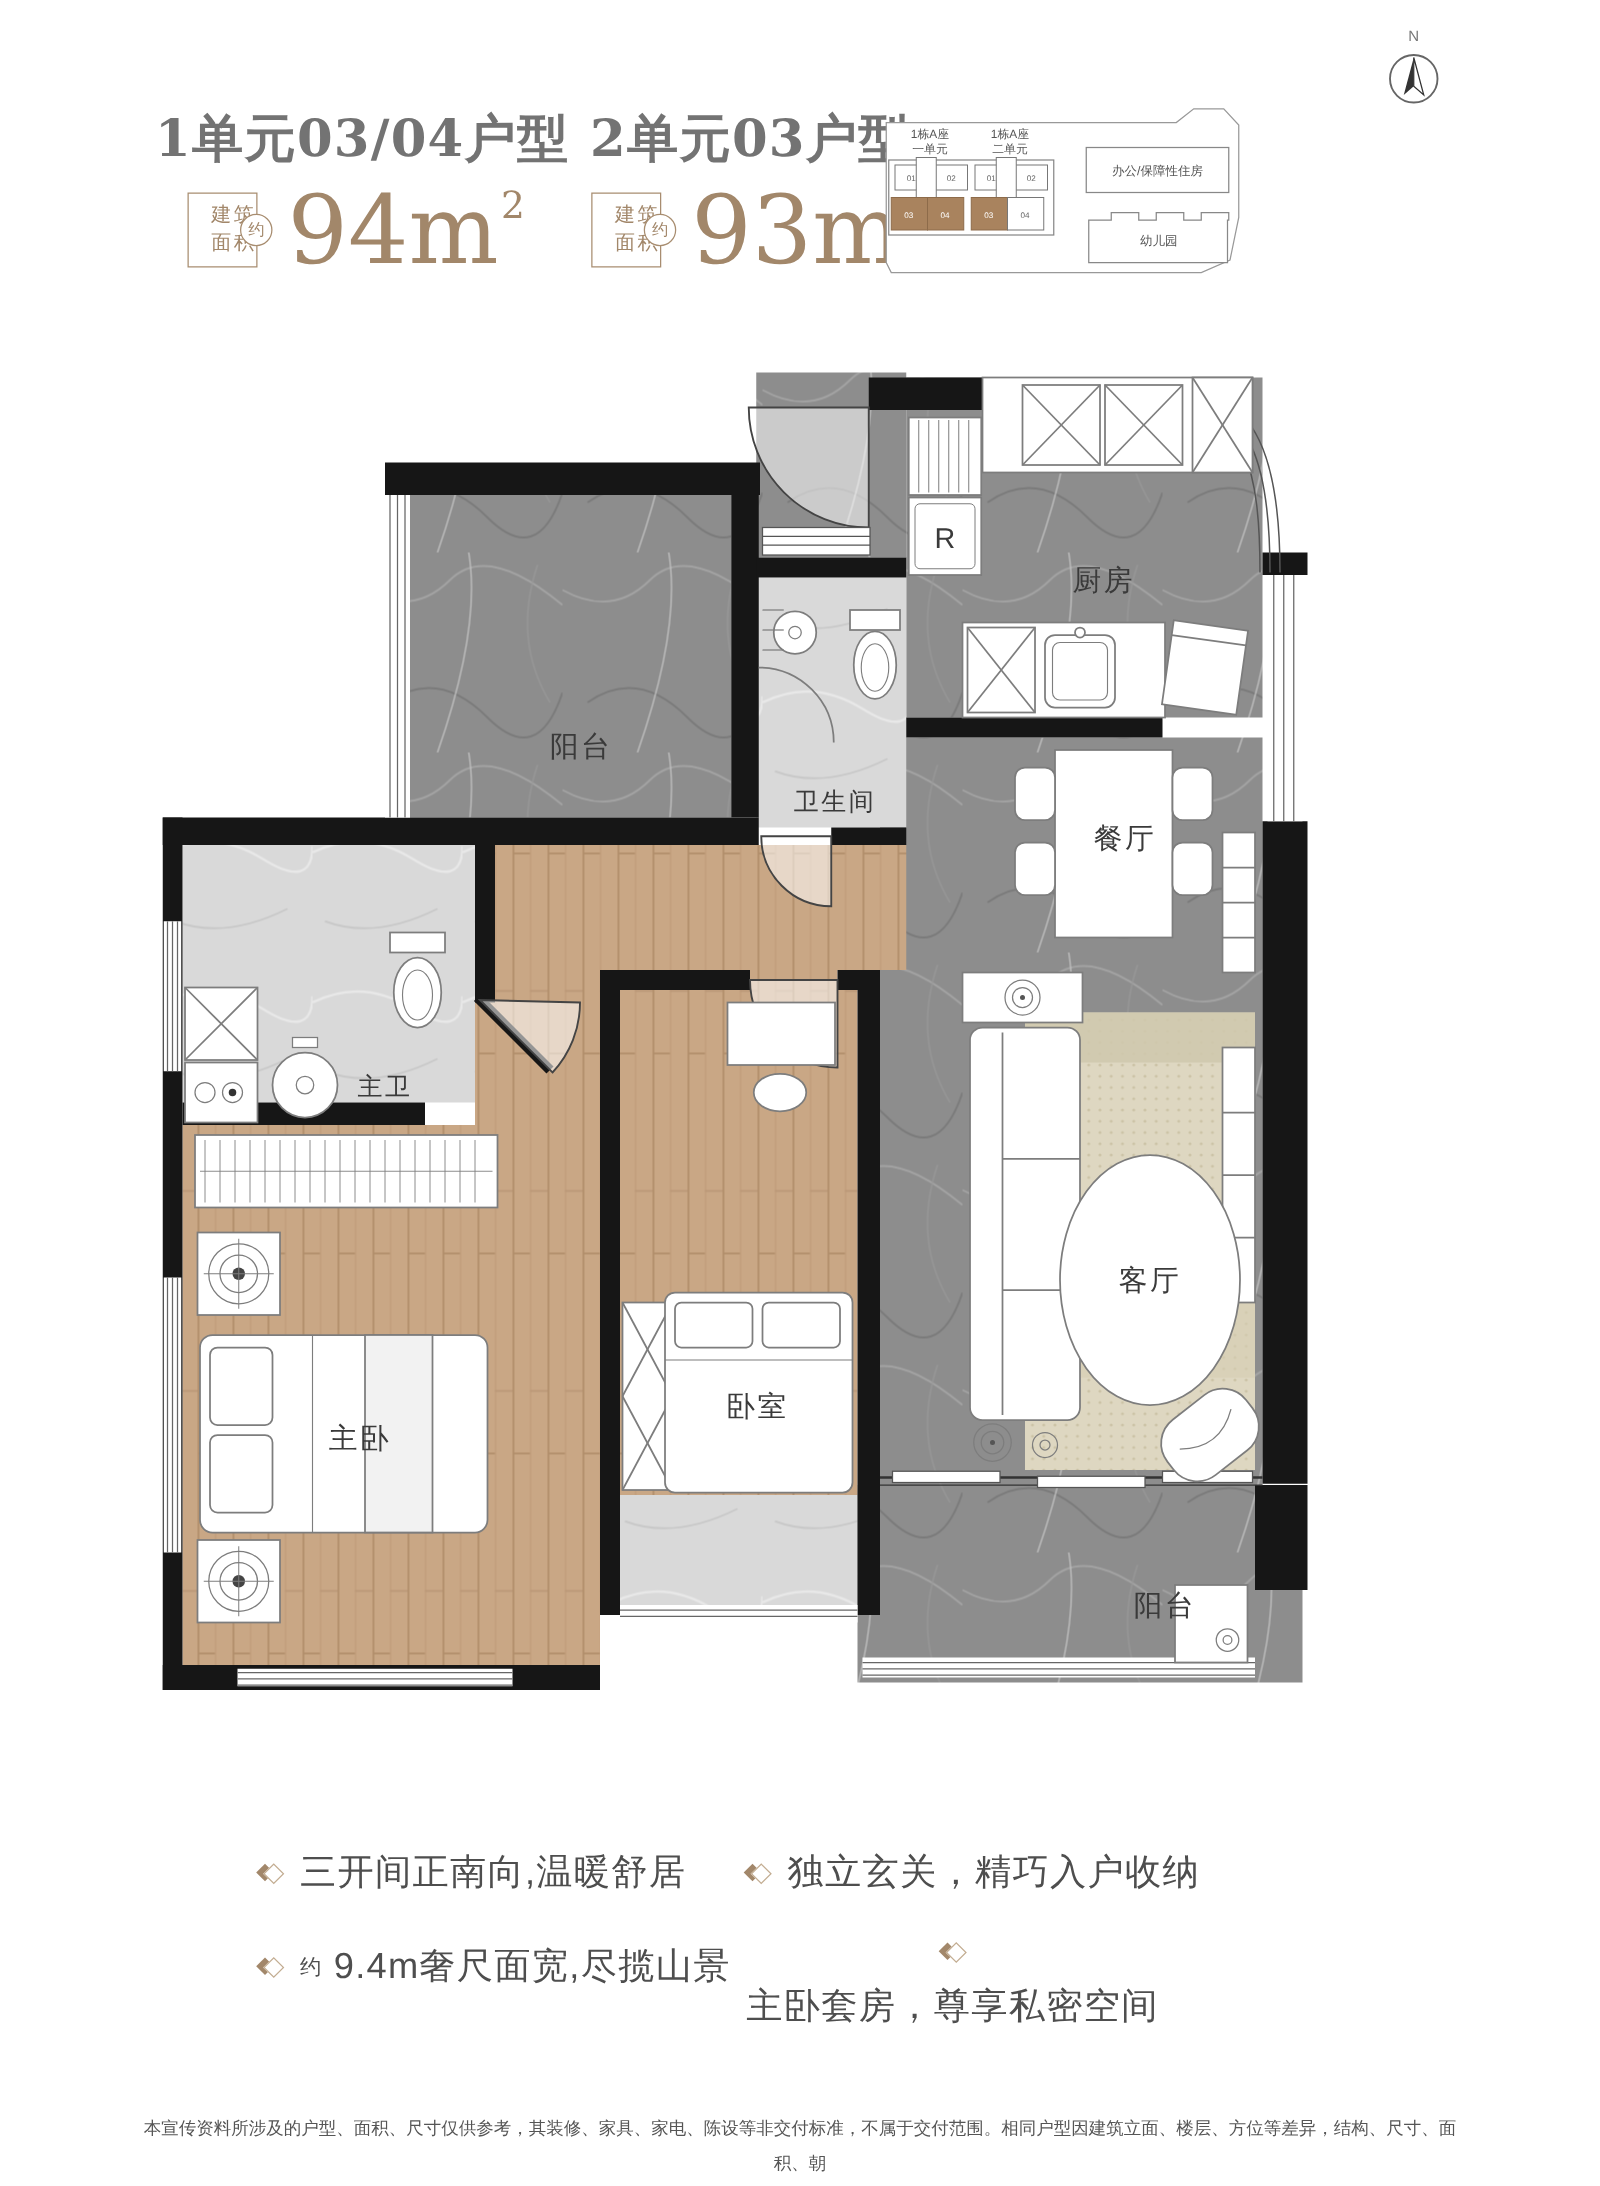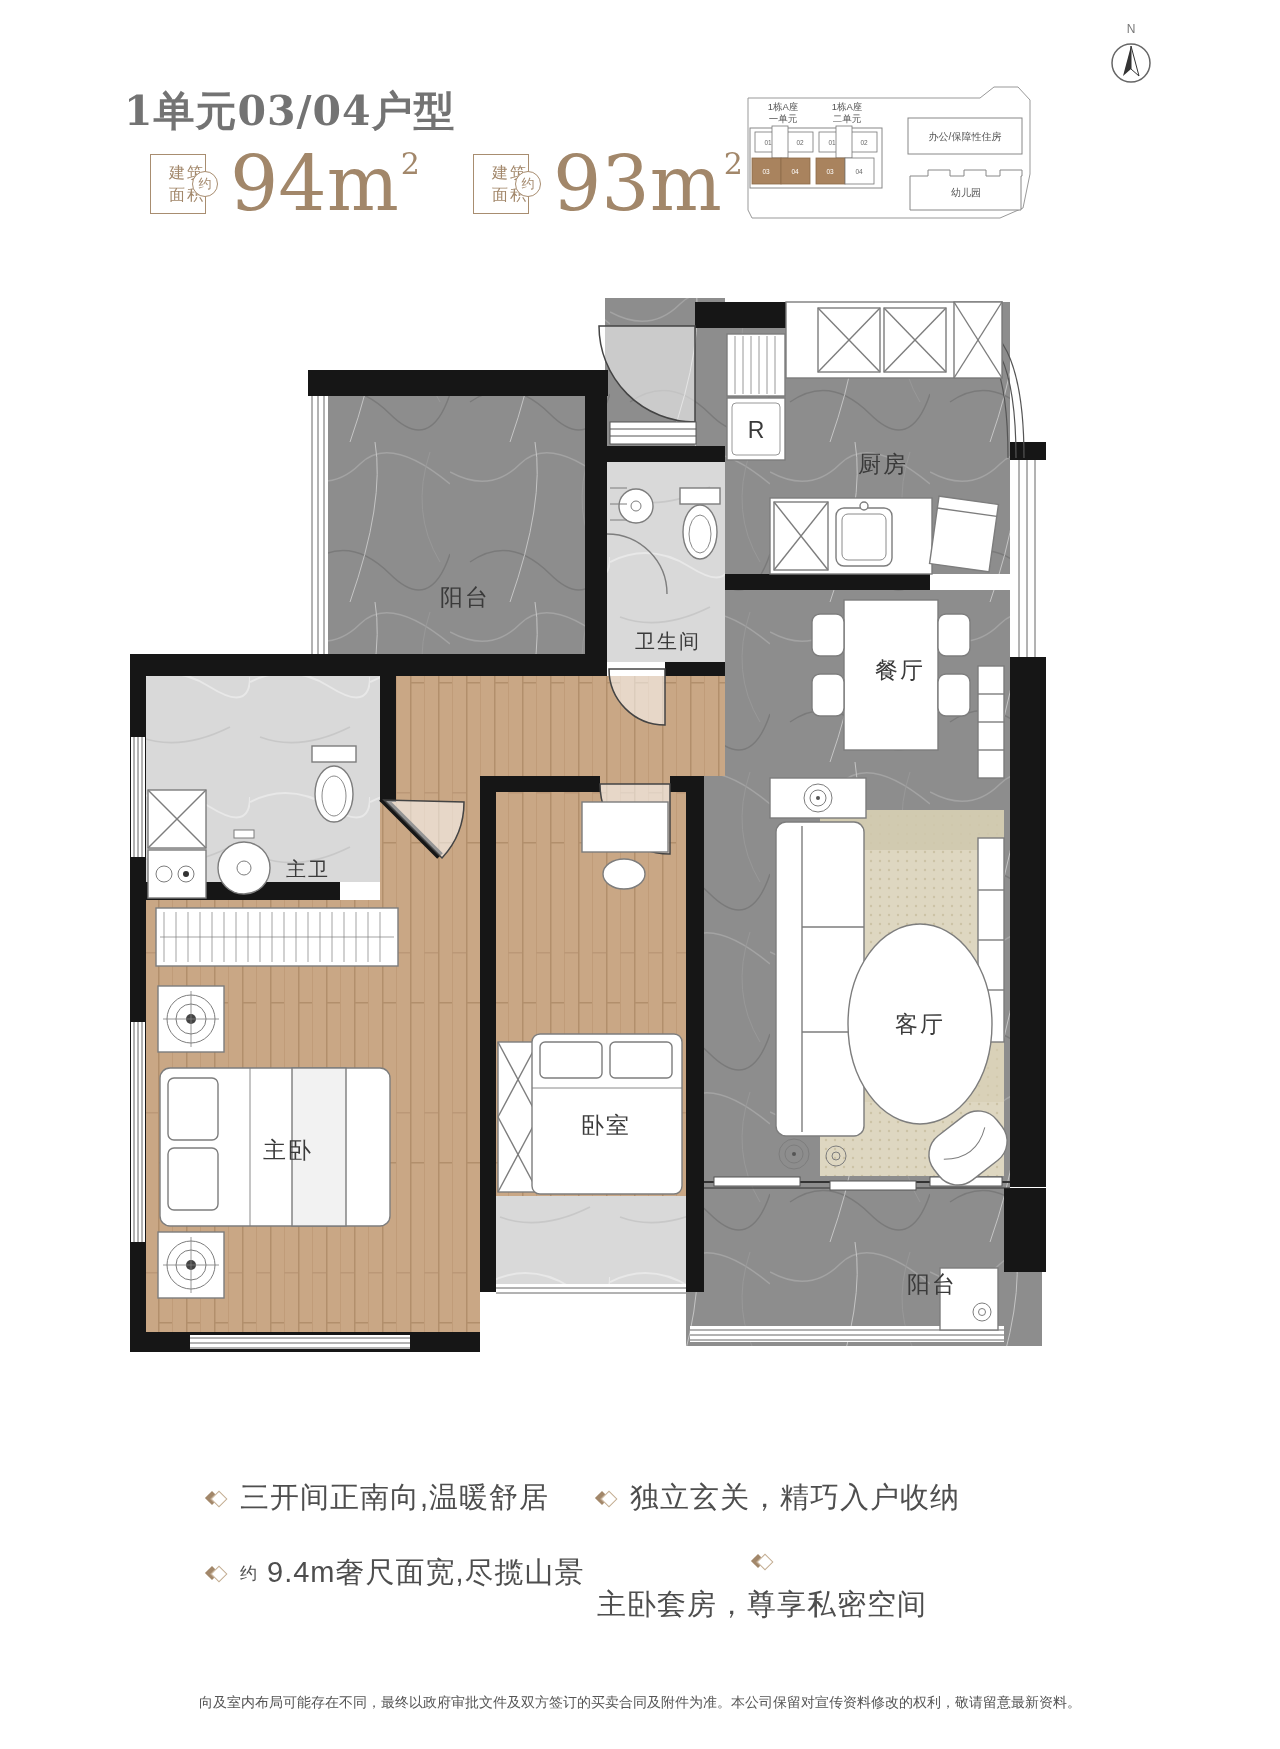--- a/index.html
+++ b/index.html
@@ -16,21 +16,21 @@
             font-size:16px;letter-spacing:2px;text-align:center;display:flex;flex-direction:column;
             justify-content:center;line-height:1.35;background:#fff;align-items:flex-end;}
   .approx-circle{position:absolute;right:-13px;top:16px;width:24px;height:24px;border:1px solid #a88d70;
             border-radius:50%;font-size:13px;line-height:24px;text-align:center;color:#a2876a;background:#fff;letter-spacing:0;}
   .area-num{margin-left:24px;font-family:"DejaVu Serif",serif;font-size:76px;color:#a2876a;line-height:1;}
   .area-num sup{font-size:30px;vertical-align:36px;margin-left:2px;}
   
   .compass{position:absolute;left:1098px;top:22px;width:66px;height:74px;}
   .compass .n{display:block;text-align:center;font-size:12px;color:#777;}
   
-  .keyplan{position:absolute;left:742px;top:84px;width:292px;height:138px;}
+  .keyplan{position:absolute;left:703px;top:84px;width:292px;height:138px;}
   
   .plan{position:absolute;left:130px;top:282px;width:920px;height:1070px;}
   .room-label{font-size:23px;fill:#3a3a3a;letter-spacing:2px;font-weight:500;
               font-family:"Liberation Sans",sans-serif;text-anchor:middle;}
   .small-label{font-size:20px;}
   
   .feature{position:absolute;display:flex;align-items:center;gap:15px;color:#4e4e4e;
            font-size:29px;letter-spacing:1px;white-space:nowrap;}
   .feature .pre{font-size:17px;color:#4e4e4e;margin-right:-6px;}
   .bullet{position:relative;width:18px;height:17px;flex:none;}
@@ -42,20 +42,21 @@
   
   .disclaimer{position:absolute;left:110px;top:1688px;width:1060px;text-align:center;
               font-size:14px;line-height:2.0;color:#555;}
 </style>
 </head>
 <body>
 
 <div class="canvas">
 
   <div id="t1" class="unit-title">1单元03/04户型</div>
+  <div id="t2" class="unit-title">2单元03户型</div>
 
   <div id="b1" class="badge">
     <div class="area-box">
       <span>建筑</span>
       <span>面积</span>
       <span class="approx-circle">约</span>
     </div>
     <div class="area-num"><span>94m</span><sup>2</sup></div>
   </div>
   <div id="b2" class="badge">
@@ -435,16 +436,17 @@
   </div>
   <div id="f4" class="feature">
     <span class="bullet">
         <span class="d1"></span>
         <span class="d2"></span>
       </span>
     <span>主卧套房，尊享私密空间</span>
   </div>
 
   <div class="disclaimer">
+    <div>本宣传资料所涉及的户型、面积、尺寸仅供参考，其装修、家具、家电、陈设等非交付标准，不属于交付范围。相同户型因建筑立面、楼层、方位等差异，结构、尺寸、面积、朝</div>
     <div>向及室内布局可能存在不同，最终以政府审批文件及双方签订的买卖合同及附件为准。本公司保留对宣传资料修改的权利，敬请留意最新资料。</div>
   </div>
 
 </div>
 
 </body></html>

